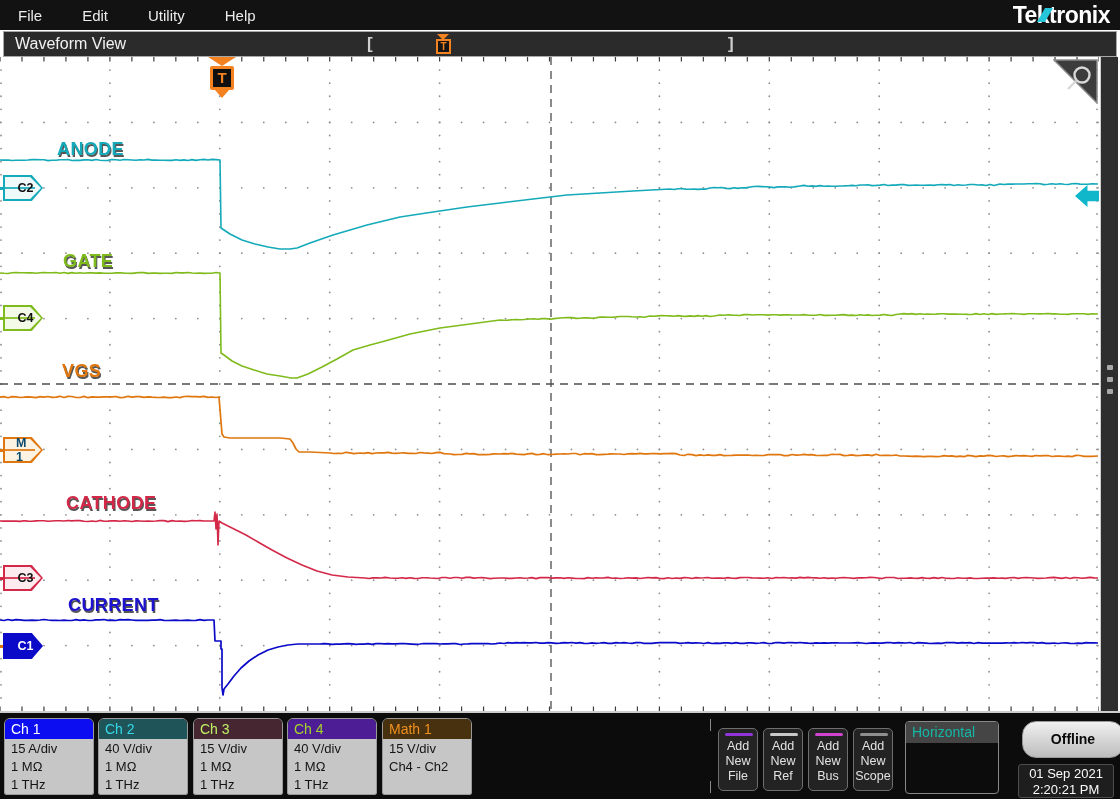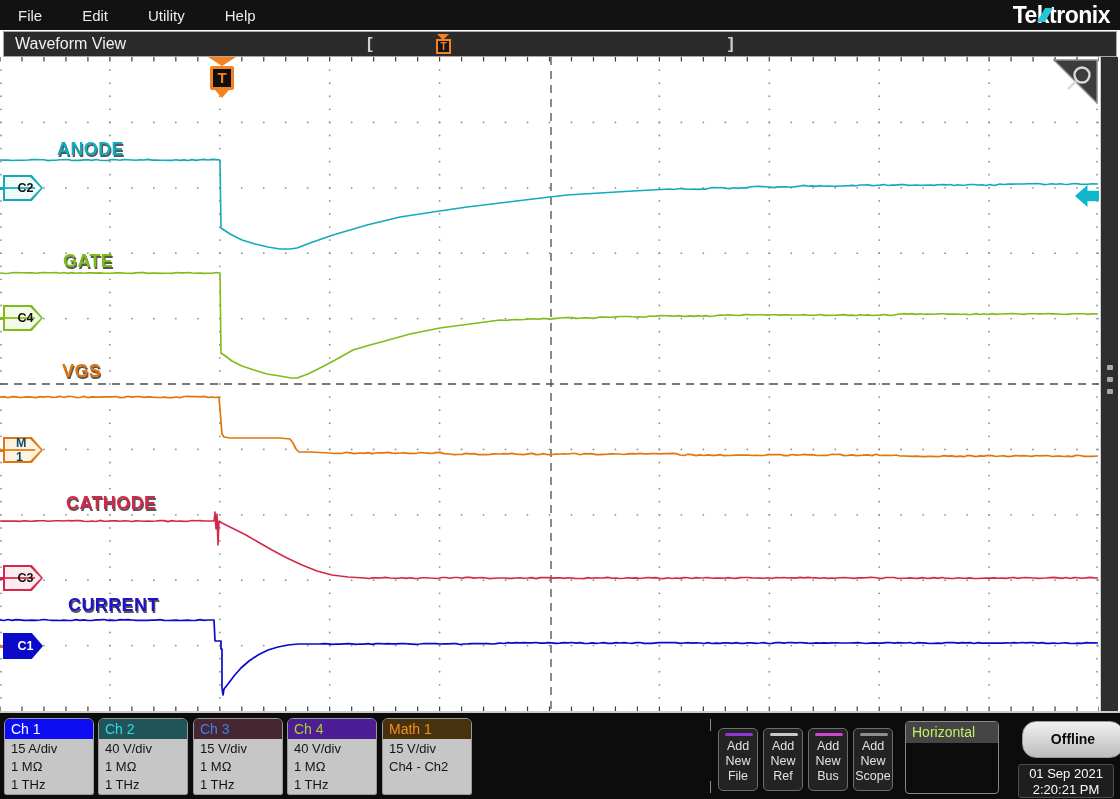--- a/index.html
+++ b/index.html
@@ -69,21 +69,21 @@
   .chip .bd { background:#c6c6c6; height:57px; padding:1px 6px; font-size:13px; line-height:18px; color:#141414; }
   .divider-mark { position:absolute; left:710px; width:1px; height:12px; background:#8a8a8a; }
 
   .add-btn { position:absolute; top:15px; width:40px; height:63px; background:#232323;
              border:1px solid #6e6e6e; border-radius:5px; color:#e2e2e2; font-size:12.5px;
              text-align:center; line-height:15px; padding-top:10px; }
   .add-btn .accent { position:absolute; top:4px; left:6px; width:28px; height:3px; border-radius:2px; }
 
   .hpanel { position:absolute; left:905px; top:8px; width:94px; height:73px; border:1px solid #888;
             border-radius:4px; overflow:hidden; }
-  .hpanel .hd { background:#454545; color:#bef264; font-size:14px; line-height:21px; padding-left:6px; }
+  .hpanel .hd { background:#454545; color:#14b8a6; font-size:14px; line-height:21px; padding-left:6px; }
   .hpanel .bd { background:#c6c6c6; color:#111; font-size:14px; padding:3px 6px; height:52px; }
 
   .offline-btn { position:absolute; left:1022px; top:8px; width:102px; height:37px; border-radius:14px;
                  background:linear-gradient(#f0f0f0,#bdbdbd); border:1px solid #999;
                  font-weight:bold; font-size:14px; color:#0a0a0a; text-align:center; line-height:35px; }
   .datetime { position:absolute; left:1018px; top:51px; width:96px; height:34px; background:#1e1e1e;
               border:1px solid #4d4d4d; border-radius:3px; color:#fafafa; font-size:13px;
               line-height:16px; text-align:center; padding-top:1px; }
 </style>
 </head>
@@ -1191,21 +1191,21 @@
     </div>
     <div class="chip" style="left:98px">
       <div class="hd" style="background: rgb(31, 84, 89); color: rgb(53, 216, 232);">Ch 2</div>
       <div class="bd">
         <div>40 V/div</div>
           <div>1 MΩ</div>
           <div>1 THz</div>
       </div>
     </div>
     <div class="chip" style="left:193px">
-      <div class="hd" style="background: rgb(70, 38, 48); color: #3b82f6;">Ch 3</div>
+      <div class="hd" style="background: rgb(70, 38, 48); color: #bef264;">Ch 3</div>
       <div class="bd">
         <div>15 V/div</div>
           <div>1 MΩ</div>
           <div>1 THz</div>
       </div>
     </div>
     <div class="chip" style="left:287px">
       <div class="hd" style="background: #4c1d95; color: rgb(166, 212, 40);">Ch 4</div>
       <div class="bd">
         <div>40 V/div</div>

